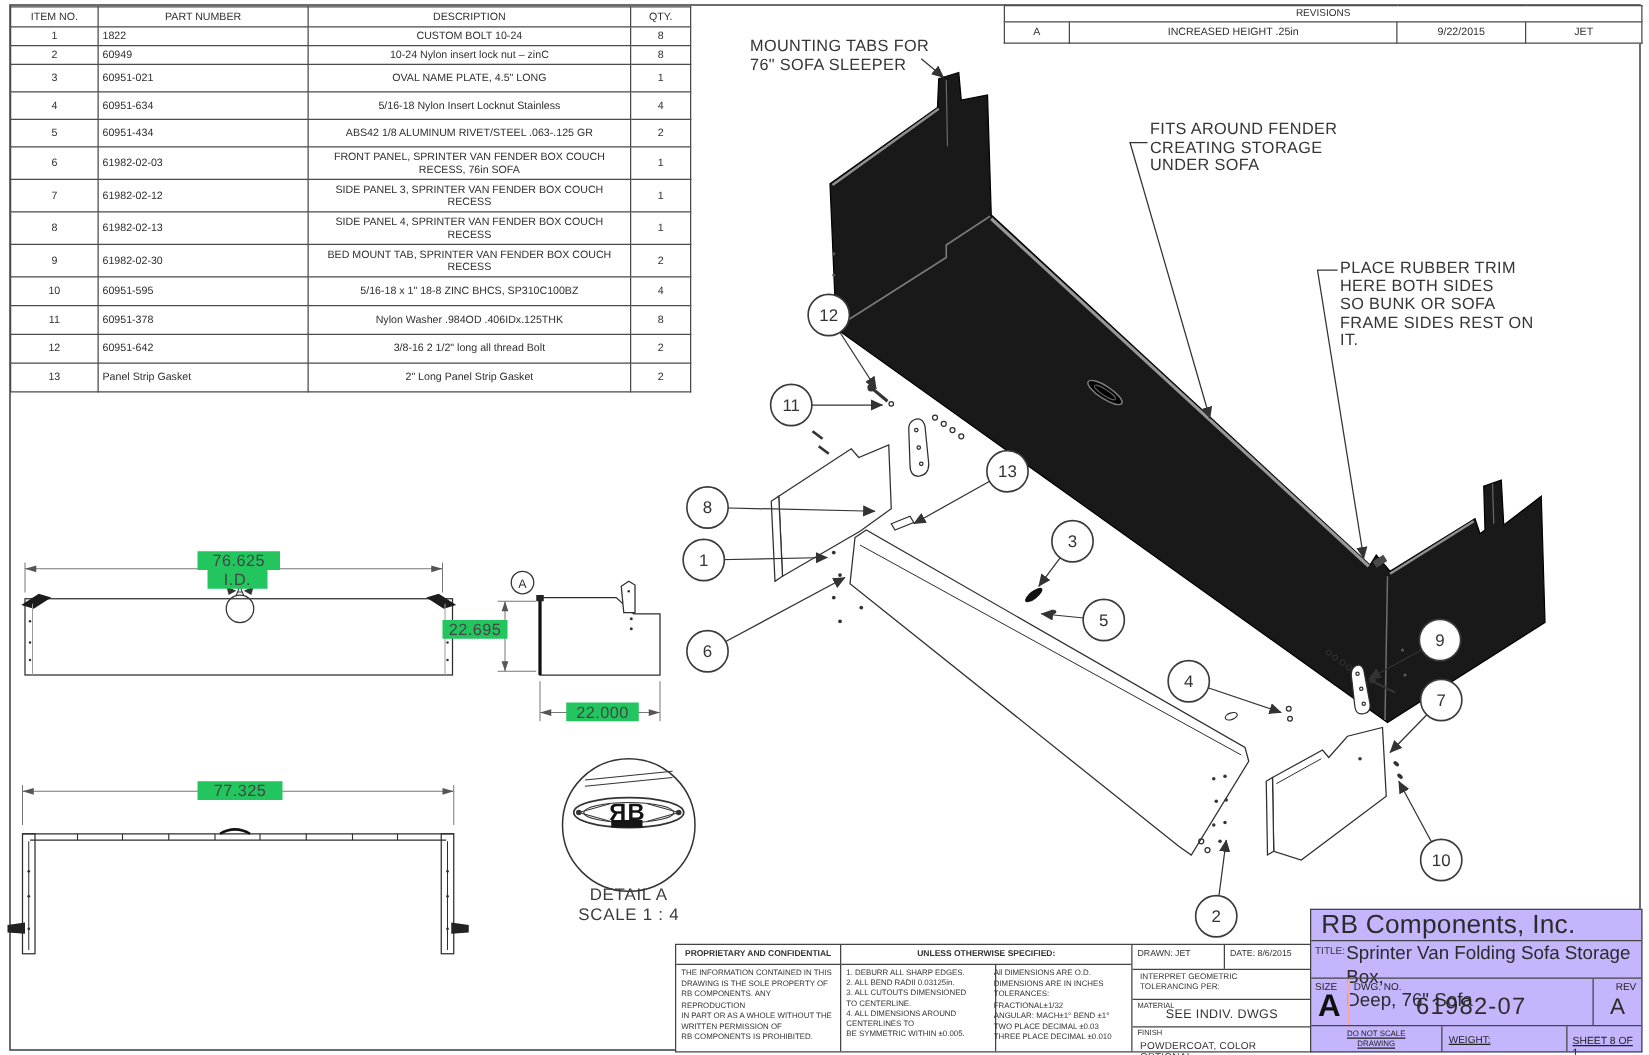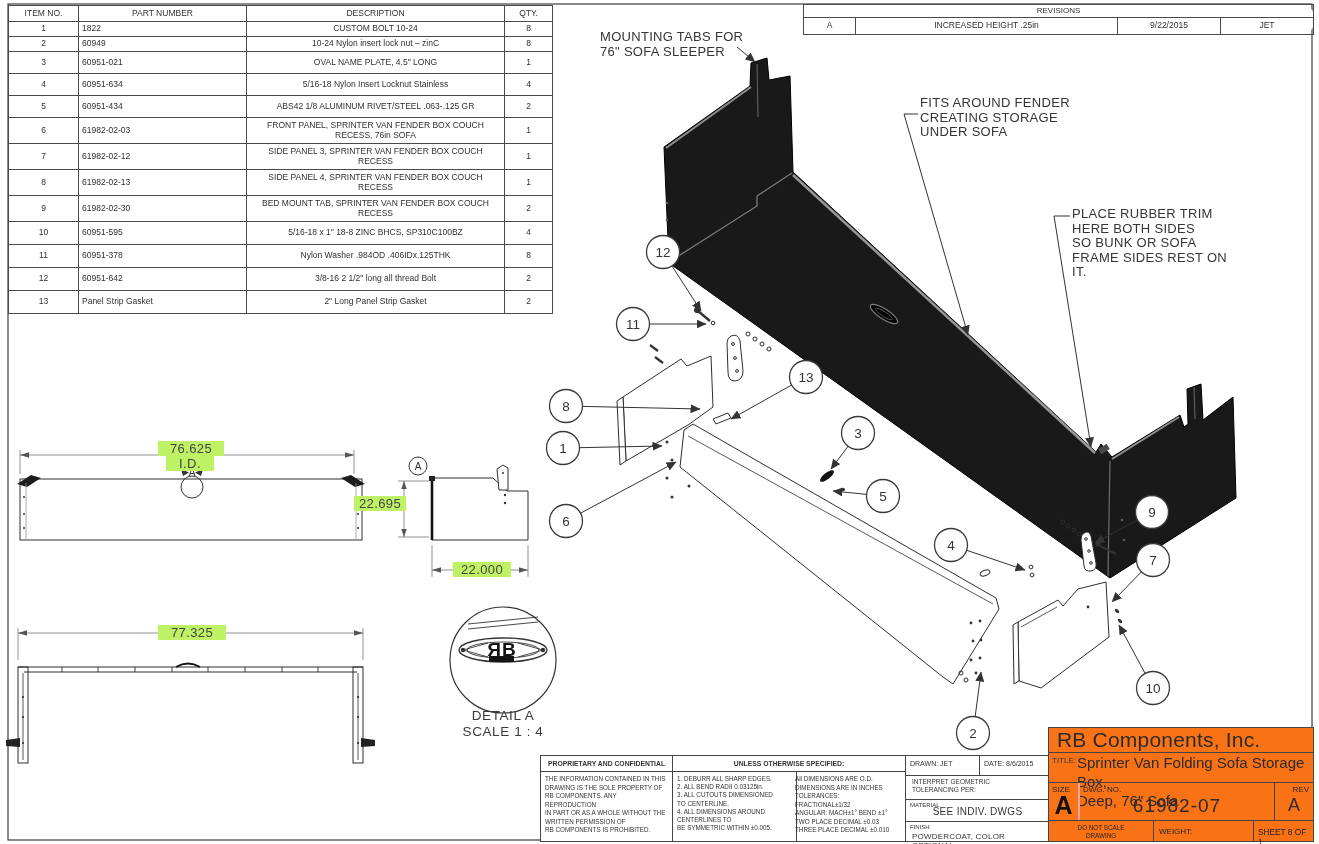--- a/index.html
+++ b/index.html
@@ -7,29 +7,29 @@
          font-family:"Liberation Sans",sans-serif;color:#2f2f2f;}
   svg text{font-family:"Liberation Sans",sans-serif;}
 
   
   table{border-collapse:collapse;table-layout:fixed;background:#fff;}
   td,th{border:1px solid #4a4a4a;font-size:8.5px;font-weight:normal;text-align:center;
         padding:1px 3px;color:#2f2f2f;line-height:1.15;overflow:hidden;}
   .bom{position:absolute;left:8px;top:5px;width:544px;}
   .bom th{height:13px;}
   .bom td.left{text-align:left;margin-left:29px;}
-  .rev-table{position:absolute;left:803px;top:4px;width:510px;border-radius:13px;}
+  .rev-table{position:absolute;left:803px;top:4px;width:510px;}
   .rev-table .rtitle td{height:10px;font-size:8px;}
   .rev-table th{height:11px;}
   .rev-table td{height:14px;}
 
   
   .anno{position:absolute;font-size:13px;line-height:1.12;letter-spacing:.3px;color:#353535;
         white-space:pre-line;}
-  .dimtxt{position:absolute;font-size:13px;letter-spacing:.4px;color:#454545;background:#bef264;
+  .dimtxt{position:absolute;font-size:13px;letter-spacing:.4px;color:#454545;background:#22c55e;
           text-align:center;padding:0 2px;}
   .cap{position:absolute;font-size:13.5px;letter-spacing:.6px;color:#3a3a3a;text-align:center;}
 
   
   .spec{position:absolute;left:540px;top:755px;width:508px;height:85px;border:1px solid #444;
         background:#fff;font-size:6.3px;color:#333;}
   .spec .hdr{font-weight:bold;text-align:center;border-bottom:1px solid #444;height:15px;
              line-height:15px;font-size:6.8px;}
   .cellA{position:absolute;left:0;top:0;width:131px;height:100%;border-right:1px solid #444;}
   .cellA .body{padding:3px 4px;white-space:pre-line;line-height:1.35;}
@@ -45,36 +45,36 @@
   .drow2{height:21px;border-bottom:1px solid #444;padding:2px 0 0 6px;white-space:pre-line;
          line-height:1.3;font-size:6.5px;}
   .drow3{height:21px;border-bottom:1px solid #444;position:relative;}
   .drow3 .lbl,.drow4 .lbl{position:absolute;left:4px;top:2px;font-size:6px;}
   .drow3 .val{position:absolute;left:0;right:0;top:6px;text-align:center;font-size:10px;letter-spacing:.3px;}
   .drow4{height:21px;position:relative;}
   .drow4 .val{position:absolute;left:6px;top:10px;font-size:8px;letter-spacing:.2px;}
 
   
   .tblock{position:absolute;left:1048px;top:727px;width:264px;height:113px;border:1px solid #444;
-          background:#f97316;color:#222;}
+          background:#c4b5fd;color:#222;}
   .company{height:24px;line-height:24px;font-size:21px;letter-spacing:.2px;padding-left:8px;color:#2b2b2b;}
   .trow{position:relative;height:29px;border-top:1px solid #444;}
   .trow .tl{position:absolute;left:3px;top:3px;font-size:8px;color:#333;}
   .trow .tv{position:absolute;left:28px;right:2px;top:1px;text-align:left;font-size:15px;
             line-height:1.25;white-space:pre-line;color:#2b2b2b;}
   .srow{position:relative;height:37px;border-top:1px solid #444;display:flex;}
   .sizeC{width:29px;border-right:2px solid #fca5a5;position:relative;}
   .dwgC{flex:1;position:relative;}
   .revC{width:38px;border-left:1px solid #444;position:relative;}
   .slbl{position:absolute;left:3px;top:2px;font-size:8px;}
   .sizeBig{position:absolute;left:0;right:0;top:8px;text-align:center;font-size:25px;font-weight:bold;color:#111;}
   .dwgVal{position:absolute;left:0;right:0;top:12px;text-align:center;font-size:19px;letter-spacing:1px;color:#2b2b2b;}
   .revLbl{position:absolute;right:4px;top:2px;font-size:8px;}
   .revVal{position:absolute;left:0;right:0;top:12px;text-align:center;font-size:18px;color:#2b2b2b;}
-  .brow{position:relative;height:20px;border-top:1px solid #444;display:flex;}
+  .brow{position:relative;height:20px;border-top:1px solid #444;display:flex;text-decoration:underline;}
   .dnsC{width:104px;border-right:1px solid #444;text-align:center;font-size:6.3px;line-height:1.3;
         padding-top:3px;white-space:pre-line;}
   .wtC{width:94px;border-right:1px solid #444;padding:6px 0 0 5px;font-size:8px;}
   .shC{flex:1;padding:6px 0 0 4px;font-size:8.3px;}
 </style>
 </head>
 <body>
 
 <div class="sheet">
 

